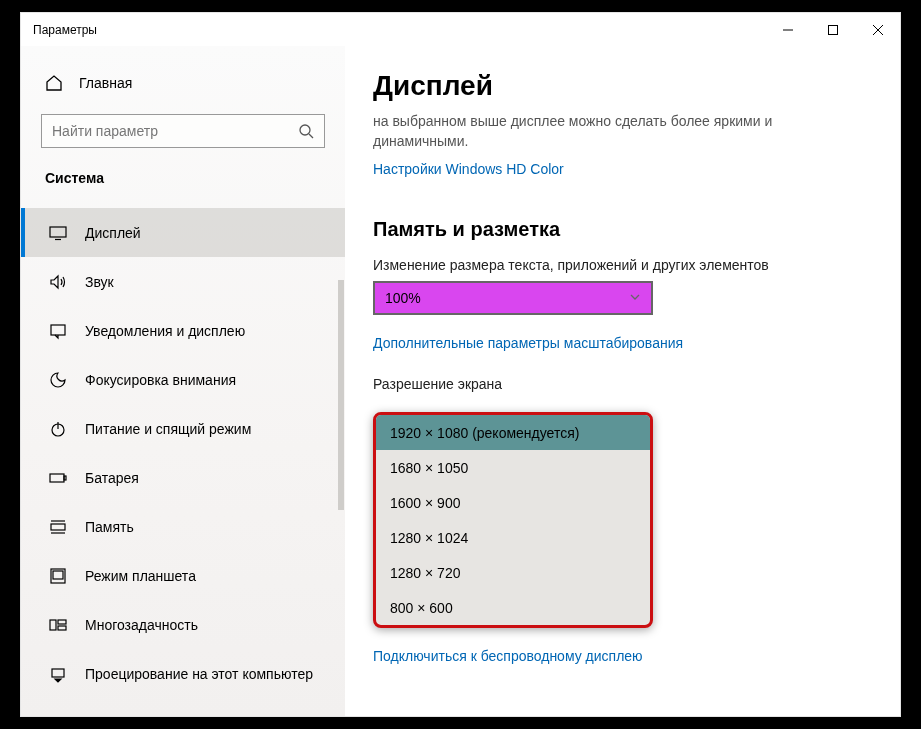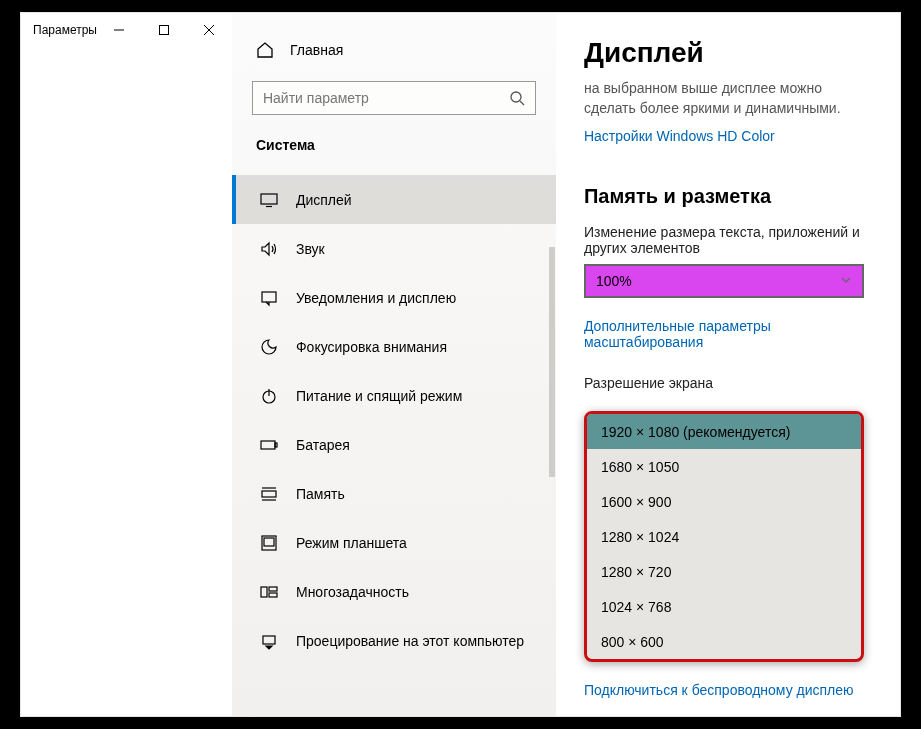--- a/index.html
+++ b/index.html
@@ -9,21 +9,21 @@
     width: 921px;
     height: 729px;
     position: relative;
   }
   .window {
     position: absolute;
     left: 21px; top: 13px;
     width: 879px; height: 703px;
     background: #fff;
     display: flex;
-    flex-direction: row;
+    flex-direction: column;
     box-shadow: 0 0 0 1px #e5e5e5;
   }
   
   .titlebar {
     height: 33px;
     display: flex;
     align-items: center;
     padding-left: 12px;
     font-size: 12px;
     color: #000;
@@ -326,20 +326,19 @@
       <a class="link">Дополнительные параметры масштабирования</a>
 
       <div style="height:24px"></div>
       <div class="field-label">Разрешение экрана</div>
       <div class="res-dropdown" id="res-dd">
           <div class="res-item selected">1920 × 1080 (рекомендуется)</div>
           <div class="res-item">1680 × 1050</div>
           <div class="res-item">1600 × 900</div>
           <div class="res-item">1280 × 1024</div>
           <div class="res-item">1280 × 720</div>
-          <div class="res-item">1024 × 768</div>
           <div class="res-item">800 × 600</div>
         </div>
 
       <a class="link connect-link">Подключиться к беспроводному дисплею</a>
     </div>
   </div>
 </div>
 
 </body></html>

